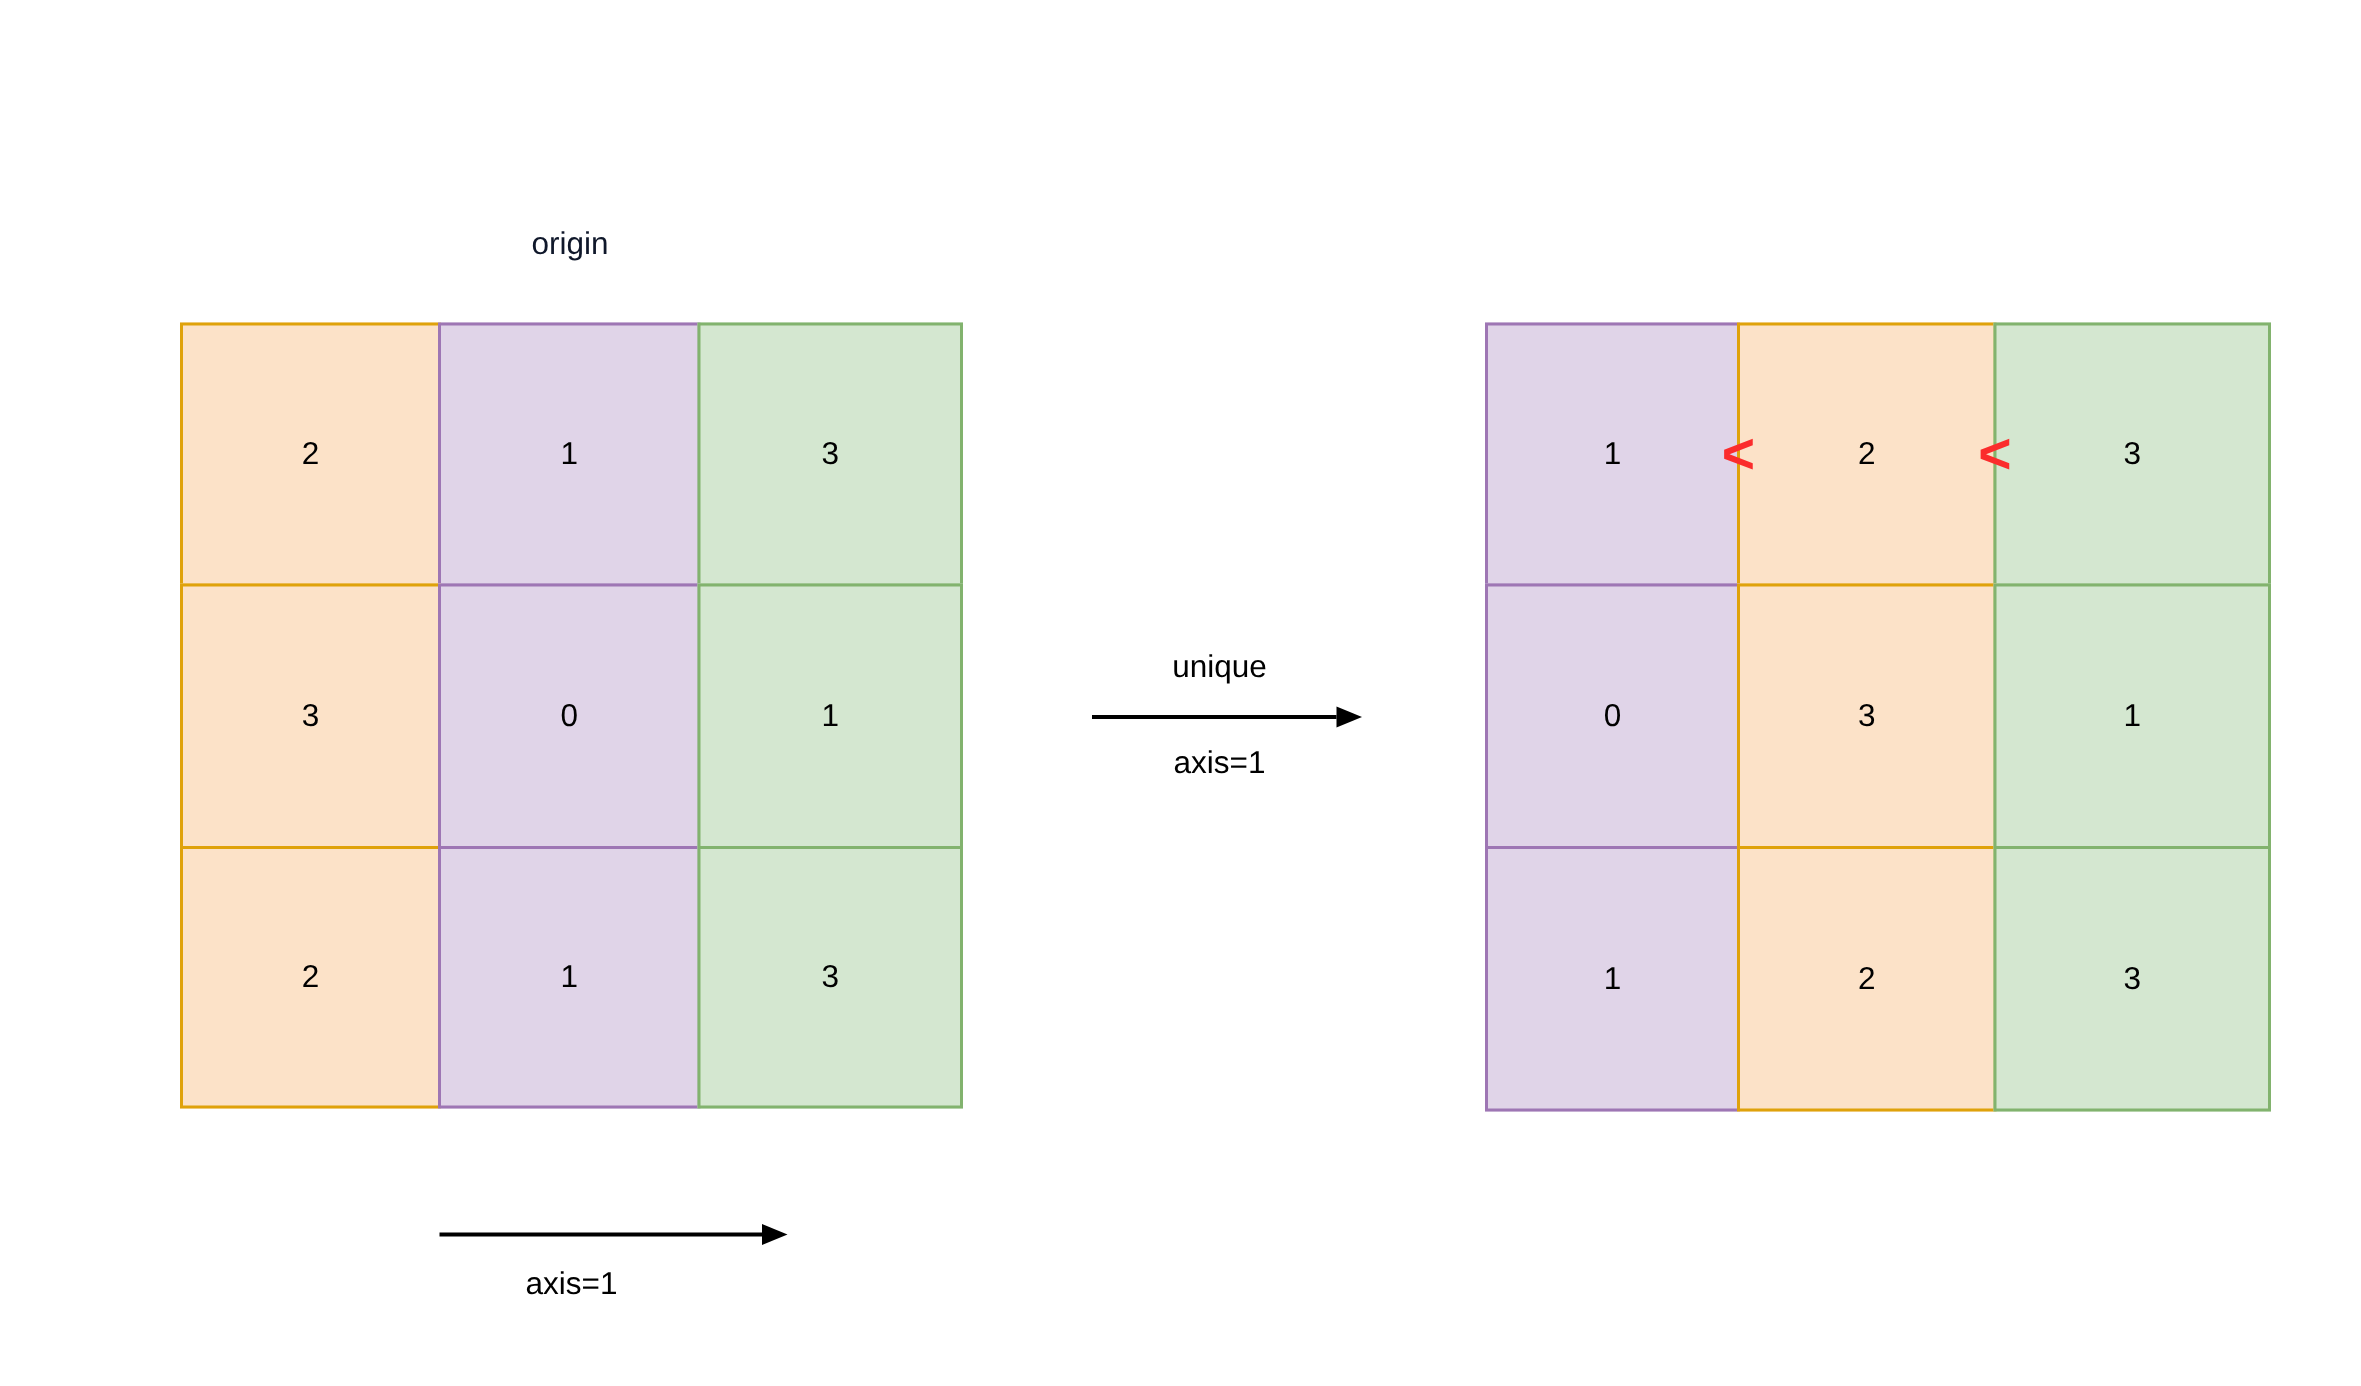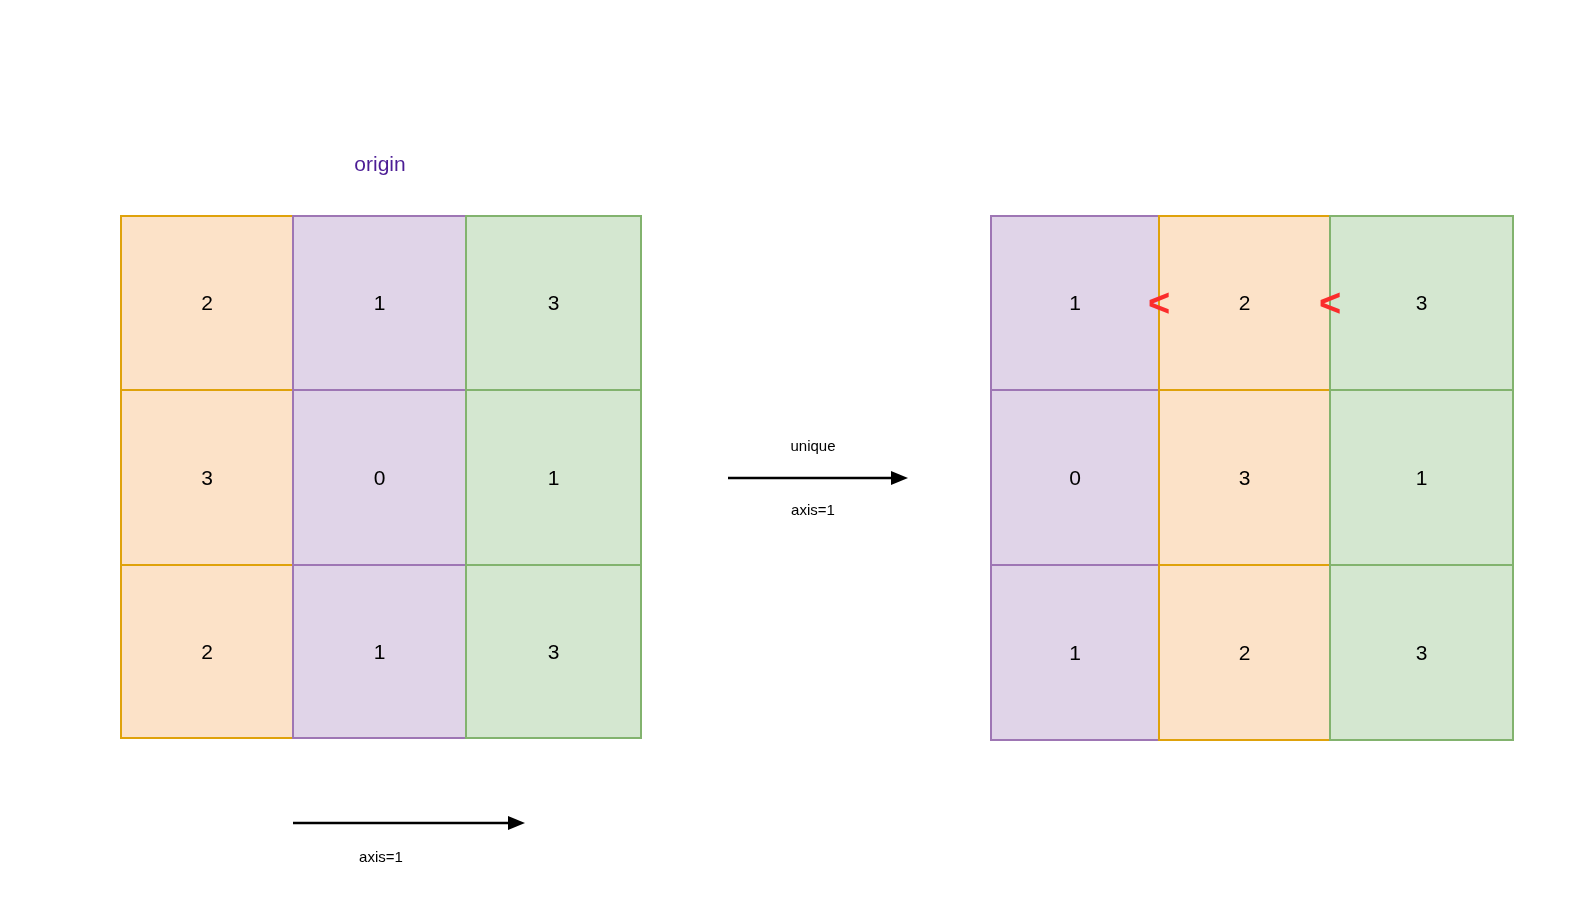--- a/index.html
+++ b/index.html
@@ -21,21 +21,21 @@
     left: 0; top: 0;
     width: 1574px;
     height: 924px;
   }
 
   
   .caption {
     position: absolute;
     font-size: 21px;
     line-height: 21px;
-    color: #4c1d95;
+    color: #0f172a;
     white-space: nowrap;
     transform: translate(-50%, -50%);
     text-align: center;
   }
   #caption-left  { left: 380px;  top: 163px; }
   #caption-right { left: 1248px; top: 163px; }
 
   
   .grid {
     position: absolute;
@@ -81,21 +81,21 @@
     line-height: 1;
     transform: translate(-50%, -50%);
     font-family: "Liberation Sans", sans-serif;
     letter-spacing: 0;
   }
 
   
   .arrow-svg { position: absolute; overflow: visible; }
   .arrow-label {
     position: absolute;
-    font-size: 15px;
+    font-size: 21px;
     line-height: 21px;
     color: #000;
     white-space: nowrap;
     transform: translate(-50%, -50%);
   }
   #arrow-mid-svg   { left: 728px; top: 468px; }
   #label-mid-top    { left: 813px; top: 445px; }
   #label-mid-bottom { left: 813px; top: 509px; }
   #arrow-bottom-svg { left: 293px; top: 813px; }
   #label-bottom     { left: 381px; top: 856px; }

